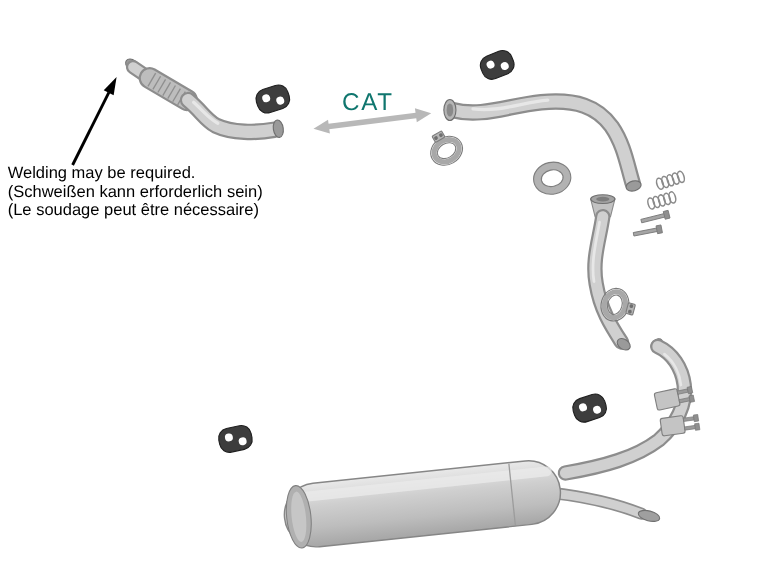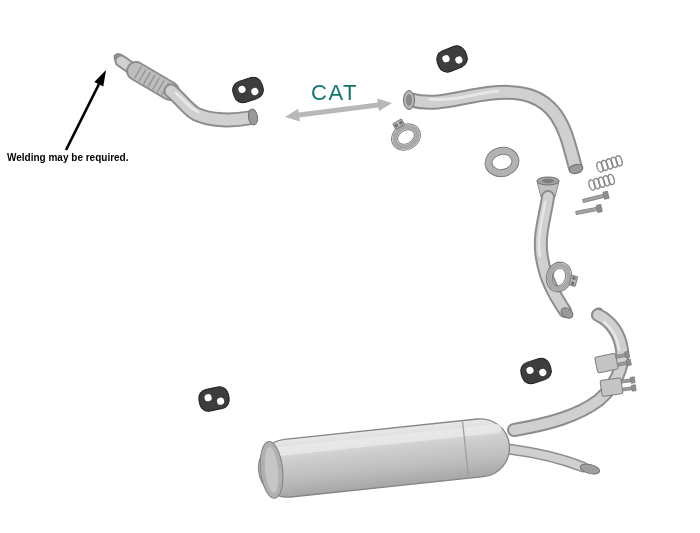--- a/index.html
+++ b/index.html
@@ -3,21 +3,21 @@
 <meta charset="utf-8">
 <style>
   html,body { margin:0; padding:0; background:#ffffff; }
   .stage {
     position:relative; width:700px; height:533px; background:#ffffff;
     overflow:hidden; font-family:"Liberation Sans", sans-serif;
   }
   .stage svg { position:absolute; left:0; top:0; }
   .note {
     position:absolute; left:7px; top:150px;
-    font-size:10px; line-height:16.5px; color:#000000; white-space:nowrap;font-weight:bold;
+    font-size:15px; line-height:16.5px; color:#000000; white-space:nowrap;
   }
   .cat-label {
     position:absolute; left:311px; top:80px;
     font-size:22px; letter-spacing:1.5px; color:#0f766e; font-weight:400;
   }
   .pipe-o { fill:none; stroke:#8d8d8d; stroke-linecap:round; stroke-linejoin:round; }
   .pipe-i { fill:none; stroke:#d0d0d0; stroke-linecap:round; stroke-linejoin:round; }
   .pipe-hl { fill:none; stroke:#ececec; stroke-linecap:round; stroke-linejoin:round; opacity:.8; }
   .flare { fill:#9a9a9a; stroke:#6f6f6f; stroke-width:1; }
 </style>
@@ -165,17 +165,19 @@
     <use href="#bracketClampShape" transform="translate(612 387) rotate(-8)"></use>
 
     <use href="#hangerShape" transform="translate(248 90) rotate(-18)"></use>
     <use href="#hangerShape" transform="translate(452 59) rotate(-22)"></use>
     <use href="#hangerShape" transform="translate(536 371) rotate(-18)"></use>
     <use href="#hangerShape" transform="translate(214 399) rotate(-12)"></use>
   </svg>
 
   <div class="note">
     <div>Welding may be required.</div>
+    <div>(Schweißen kann erforderlich sein)</div>
+    <div>(Le soudage peut être nécessaire)</div>
   </div>
 
   <div class="cat-label">CAT</div>
 
 </div>
 
 </body></html>

